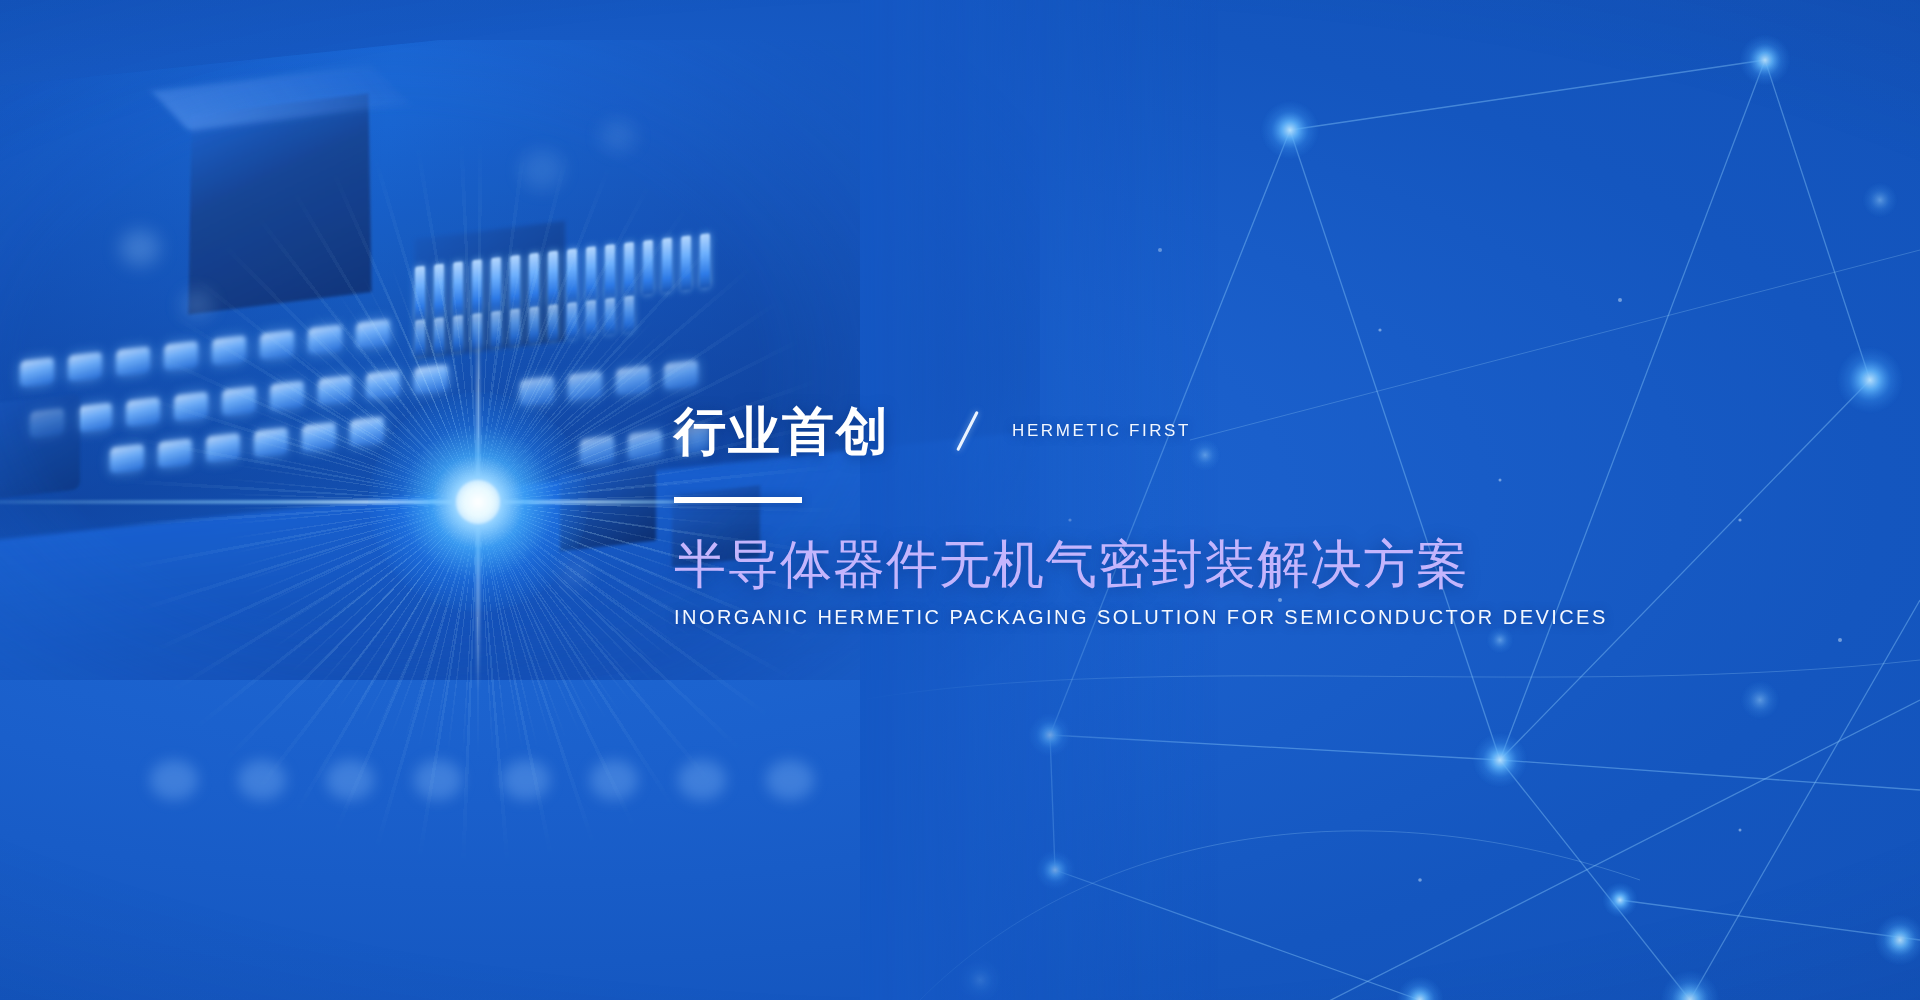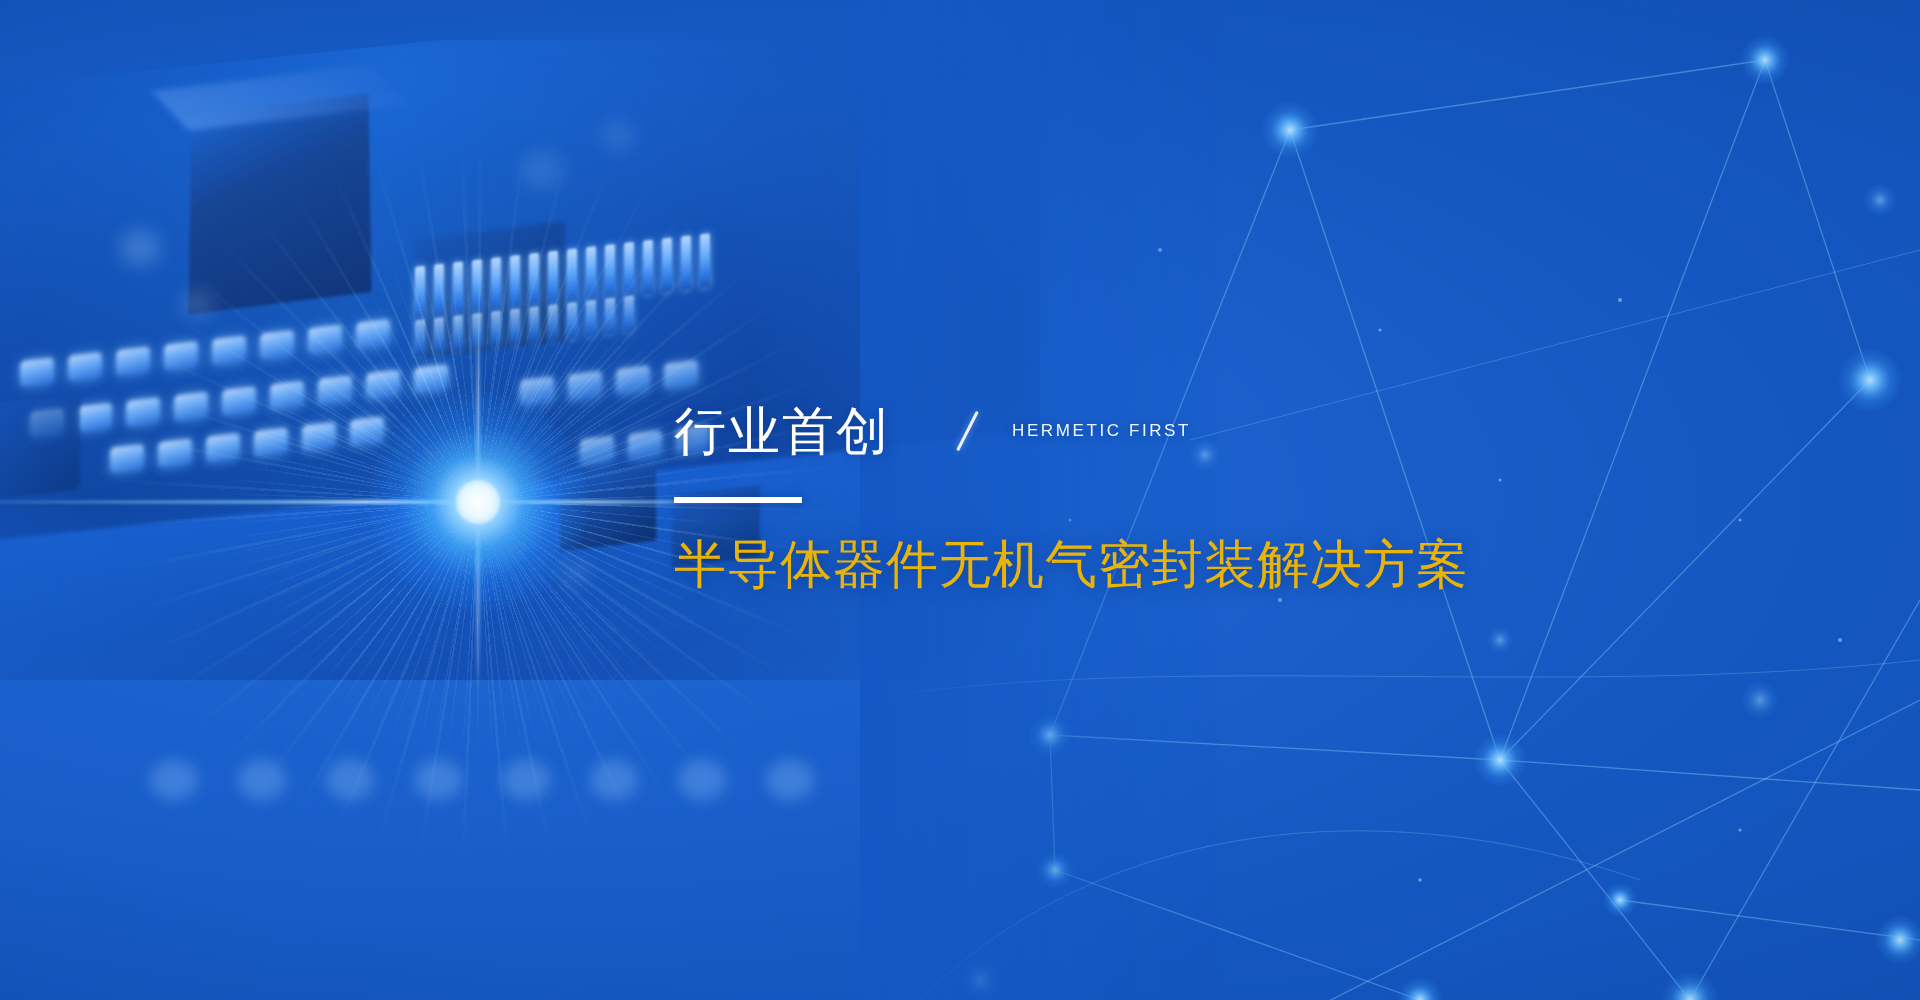--- a/index.html
+++ b/index.html
@@ -177,21 +177,21 @@
     position:absolute;inset:0;
     background:linear-gradient(90deg,#1558c4 0%,rgba(21,88,196,.55) 14%,rgba(21,88,196,0) 34%);
     pointer-events:none;
   }
 
   
   .copy{position:absolute;left:674px;top:400px;width:820px;}
 
   .eyebrow-row{display:flex;align-items:center;height:62px;}
   .eyebrow-cn{
-    font-size:52px;font-weight:normal;color:#ffffff;line-height:1;
+    font-size:52px;font-weight:bold;color:#ffffff;line-height:1;
     letter-spacing:2px;
     text-shadow:0 2px 14px rgba(6,40,110,.55);
     white-space:nowrap;
   }
   .slash{
     width:34px;height:40px;margin-left:62px;margin-right:26px;position:relative;flex:none;
   }
   .slash:before{
     content:"";position:absolute;left:14px;top:-2px;width:3px;height:44px;
     background:#eaf3ff;transform:rotate(27deg);border-radius:2px;
@@ -202,21 +202,21 @@
     white-space:nowrap;
     text-shadow:0 1px 8px rgba(6,40,110,.5);
   }
 
   .rule{
     width:128px;height:6px;background:#ffffff;margin-top:35px;margin-bottom:33px;
     box-shadow:0 1px 10px rgba(8,46,120,.5);
   }
 
   .headline{
-    font-size:52px;font-weight:400;color:#eab308;line-height:1.08;
+    font-size:52px;font-weight:400;color:#c4b5fd;line-height:1.08;
     letter-spacing:1px;white-space:nowrap;
     text-shadow:0 2px 16px rgba(6,40,110,.55);
   }
   .sub-en{
     margin-top:14px;
     font-size:20px;color:#f4f8ff;letter-spacing:2.45px;font-weight:400;
     white-space:nowrap;
     text-shadow:0 1px 9px rgba(6,40,110,.5);
   }
 </style>
@@ -415,15 +415,16 @@
     <div class="eyebrow-row">
       <div class="eyebrow-cn">行业首创</div>
       <div class="slash"></div>
       <div class="eyebrow-en">HERMETIC FIRST</div>
     </div>
 
     <div class="rule"></div>
 
     <div class="headline">半导体器件无机气密封装解决方案</div>
 
+    <div class="sub-en">INORGANIC HERMETIC PACKAGING SOLUTION FOR SEMICONDUCTOR DEVICES</div>
   </div>
 
 </div>
 
 </body></html>

